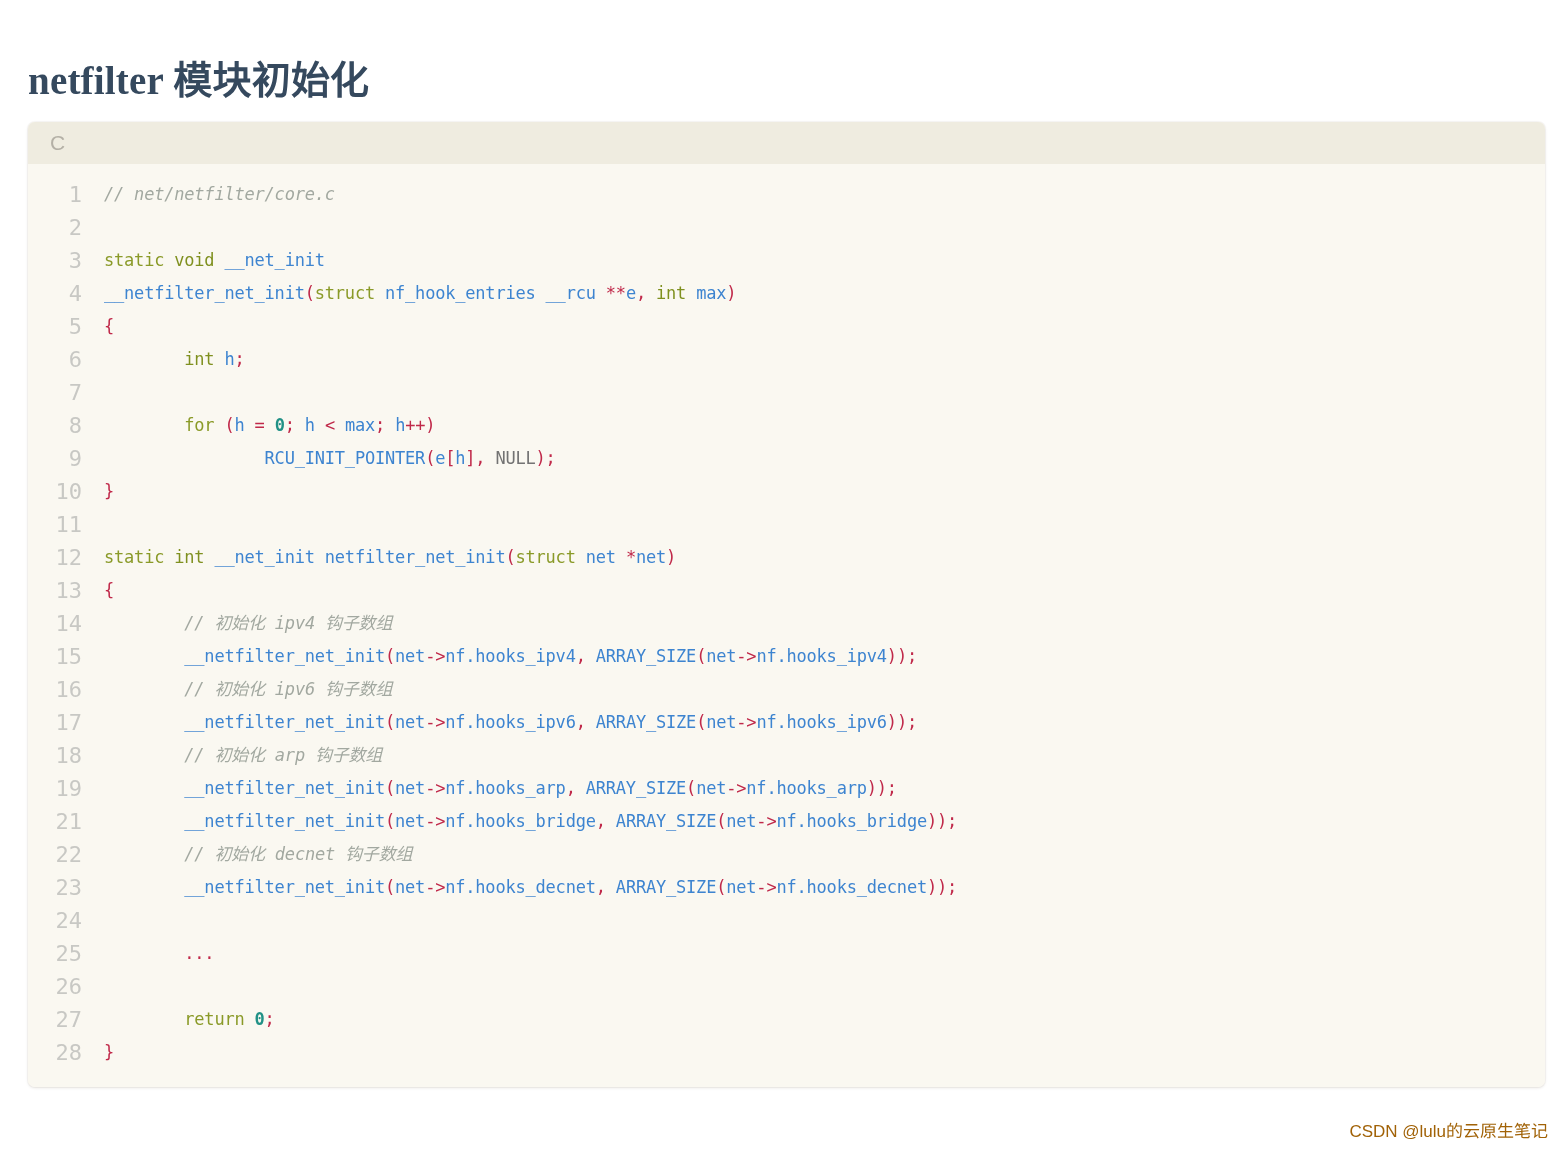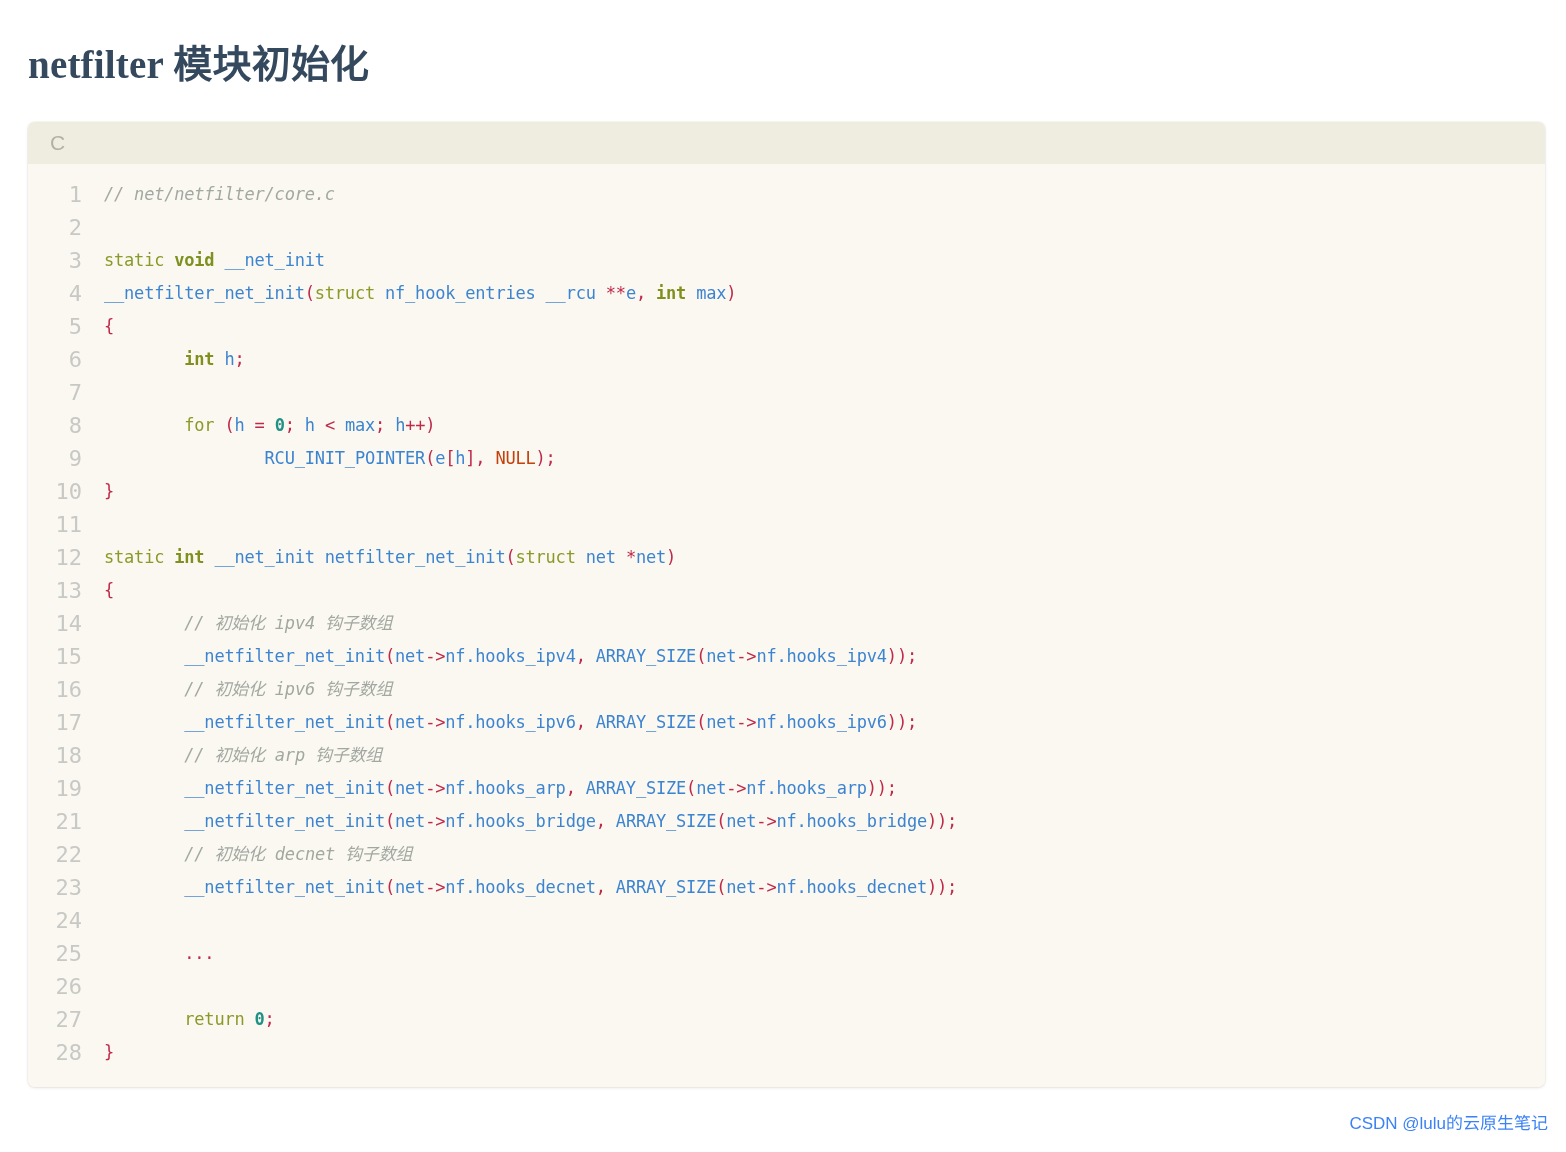--- a/index.html
+++ b/index.html
@@ -14,21 +14,21 @@
     position: relative;
     overflow: hidden;
     font-family: "Liberation Sans", "DejaVu Sans", sans-serif;
     -webkit-font-smoothing: antialiased;
   }
 
   
   .page-title {
     position: absolute;
     left: 28px;
-    top: 12px;
+    top: 28px;
     font-family: "Liberation Serif", "DejaVu Serif", serif;
     font-size: 39px;
     line-height: 54px;
     color: #35495e;
     letter-spacing: 0.2px;
     white-space: nowrap;
   }
 
   
   .code-card {
@@ -86,36 +86,36 @@
     font-family: "DejaVu Sans Mono", "Liberation Mono", monospace;
     font-size: 17px;
     letter-spacing: -0.2px;
     color: #4a4a4a;
     white-space: pre;
   }
 
   
   .t-com  { color: #a2a8a0; font-style: italic; }
   .t-kw   { color: #8a9a28; }
-  .t-kwb  { color: #7f901f; font-weight: bold; }
+  .t-kwb  { color: #7f901f; font-weight: normal; }
   .t-id   { color: #3d84d0; }
   .t-fn   { color: #3d84d0; text-align: right; }
   .t-pun  { color: #c0294a; }
   .t-num  { color: #219186; font-weight: bold; }
-  .t-const{ color: #c2410c; text-align: right; }
+  .t-const{ color: #737373; text-align: right; }
   .t-plain{ color: #4a4a4a; }
 
   
   .watermark {
     position: absolute;
     right: 18px;
-    bottom: 18px;
+    bottom: 10px;
     font-family: "Liberation Sans", "DejaVu Sans", sans-serif;
     font-size: 17px;
-    color: #3b82f6;
+    color: #a16207;
     white-space: nowrap;
   }
 </style>
 </head>
 <body>
 
 <h1 class="page-title">netfilter 模块初始化</h1>
 
 <div class="code-card">
   <div class="code-header">

